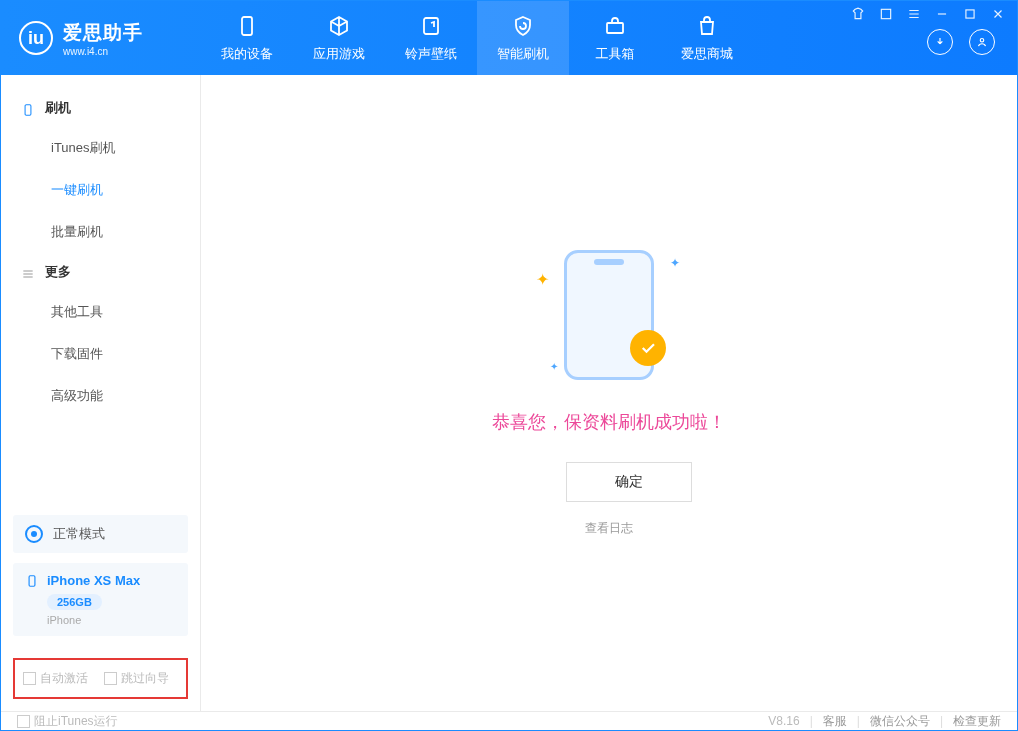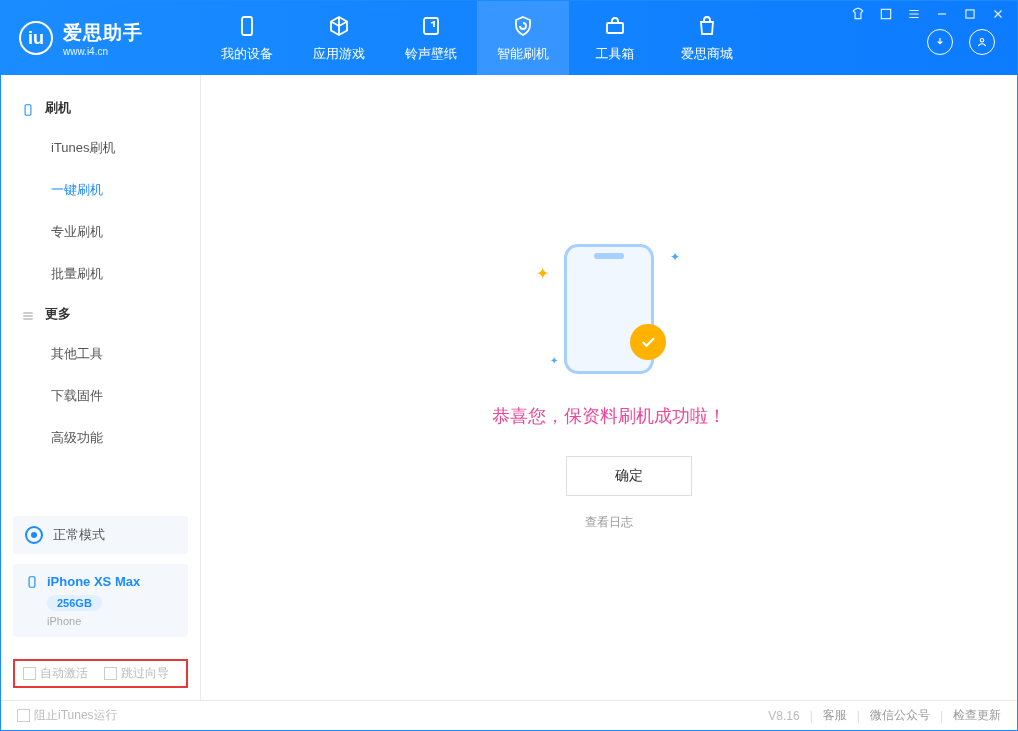--- a/index.html
+++ b/index.html
@@ -40,41 +40,41 @@
 .mode-box, .device-box { background: #f4f8fc; border-radius: 3px; padding: 10px 12px; margin-bottom: 10px; }
 .mode-box { display: flex; align-items: center; gap: 10px; color: #555; font-size: 13px; }
 .mode-box .dot { width: 18px; height: 18px; border: 2px solid #1a8cff; border-radius: 50%; position: relative; }
 .mode-box .dot::after { content: ""; position: absolute; width: 6px; height: 6px; background: #1a8cff; border-radius: 50%; top: 4px; left: 4px; }
 .device-box { color: #1a8cff; }
 .device-box .dev-header { display: flex; align-items: center; gap: 8px; font-weight: bold; font-size: 13px; }
 .device-box .dev-header svg { width: 14px; height: 14px; stroke: #1a8cff; fill: none; stroke-width: 2; }
 .storage-badge { display: inline-block; background: #e3f0ff; color: #1a8cff; border-radius: 10px; padding: 2px 10px; font-size: 11px; margin: 6px 0 4px 22px; font-weight: bold; }
 .dev-sub { color: #aaa; font-size: 11px; margin-left: 22px; }
 
-.highlight-box { margin: 0 12px 12px 12px; border: 2px solid #e53935; padding: 4px 8px; display: flex; gap: 16px; align-items: center; font-size: 12px; color: #bbb; }
+.highlight-box { margin: 0 12px 12px 12px; border: 2px solid #e53935; padding: 10px 8px; display: flex; gap: 16px; align-items: center; font-size: 12px; color: #bbb; }
 .cb { width: 13px; height: 13px; border: 1px solid #ccc; display: inline-block; vertical-align: middle; margin-right: 4px; }
 
 
 .main { flex: 1; display: flex; flex-direction: column; align-items: center; justify-content: center; position: relative; }
 .phone-ill { width: 90px; height: 130px; position: relative; margin-bottom: 30px; }
 .phone-frame { position: absolute; inset: 0; border: 3px solid #a7cfff; border-radius: 14px; background: #f0f7ff; }
 .phone-frame::before { content:""; position:absolute; top:6px; left:50%; transform:translateX(-50%); width:30px; height:6px; background:#a7cfff; border-radius:3px; }
 .check-badge { position: absolute; right: -12px; bottom: 14px; width: 36px; height: 36px; background: #ffb300; border-radius: 50%; display: flex; align-items: center; justify-content: center; }
 .check-badge svg { width: 18px; height: 18px; stroke: #fff; stroke-width: 3; fill: none; }
 .sparkle { position: absolute; color: #ffb300; font-size: 16px; }
 .sparkle.s1 { left: -28px; top: 20px; color: #ffb300; }
 .sparkle.s2 { right: -26px; top: 6px; color: #4da6ff; font-size: 12px; }
 .sparkle.s3 { left: -14px; bottom: 8px; color: #4da6ff; font-size: 10px; }
 
 .success-text { font-size: 18px; color: #ec4899; margin-bottom: 28px; }
 .ok-btn { border: 1px solid #ddd; background: #fff; padding: 10px 48px; font-size: 14px; color: #333; cursor: pointer; margin-bottom: 18px; margin-left: 40px; }
 .log-link { color: #999; font-size: 12px; cursor: pointer; text-decoration: none; }
 
 
-.footer { height: 30px; border-top: 1px solid #eaeaea; display: flex; align-items: center; padding: 0 16px; font-size: 12px; color: #bbb; }
+.footer { height: 19px; border-top: 1px solid #eaeaea; display: flex; align-items: center; padding: 0 16px; font-size: 12px; color: #bbb; }
 .footer-left { display: flex; align-items: center; gap: 6px; }
 .footer-right { margin-left: auto; display: flex; align-items: center; gap: 10px; }
 .footer-right .ver { color: #bbb; }
 .footer-right .link { color: #999; cursor: pointer; }
 .footer-right .sep { color: #ddd; }
 </style>
 </head>
 <body>
 
 <div class="header">
@@ -179,21 +179,20 @@
   <div class="sidebar">
     <div class="side-scroll">
       <div class="group-header">
         <svg viewBox="0 0 24 24">
             <rect x="7" y="3" width="10" height="18" rx="2"></rect>
           </svg>
         <span>刷机</span>
       </div>
       <div class="side-item"><span>iTunes刷机</span></div>
       <div class="side-item active"><span>一键刷机</span></div>
-      <div class="side-item"><span>专业刷机</span></div>
       <div class="side-item"><span>批量刷机</span></div>
 
       <div class="group-header more">
         <svg viewBox="0 0 24 24">
             <path d="M4 7h16M4 12h16M4 17h16"></path>
           </svg>
         <span>更多</span>
       </div>
       <div class="side-item"><span>其他工具</span></div>
       <div class="side-item"><span>下载固件</span></div>

